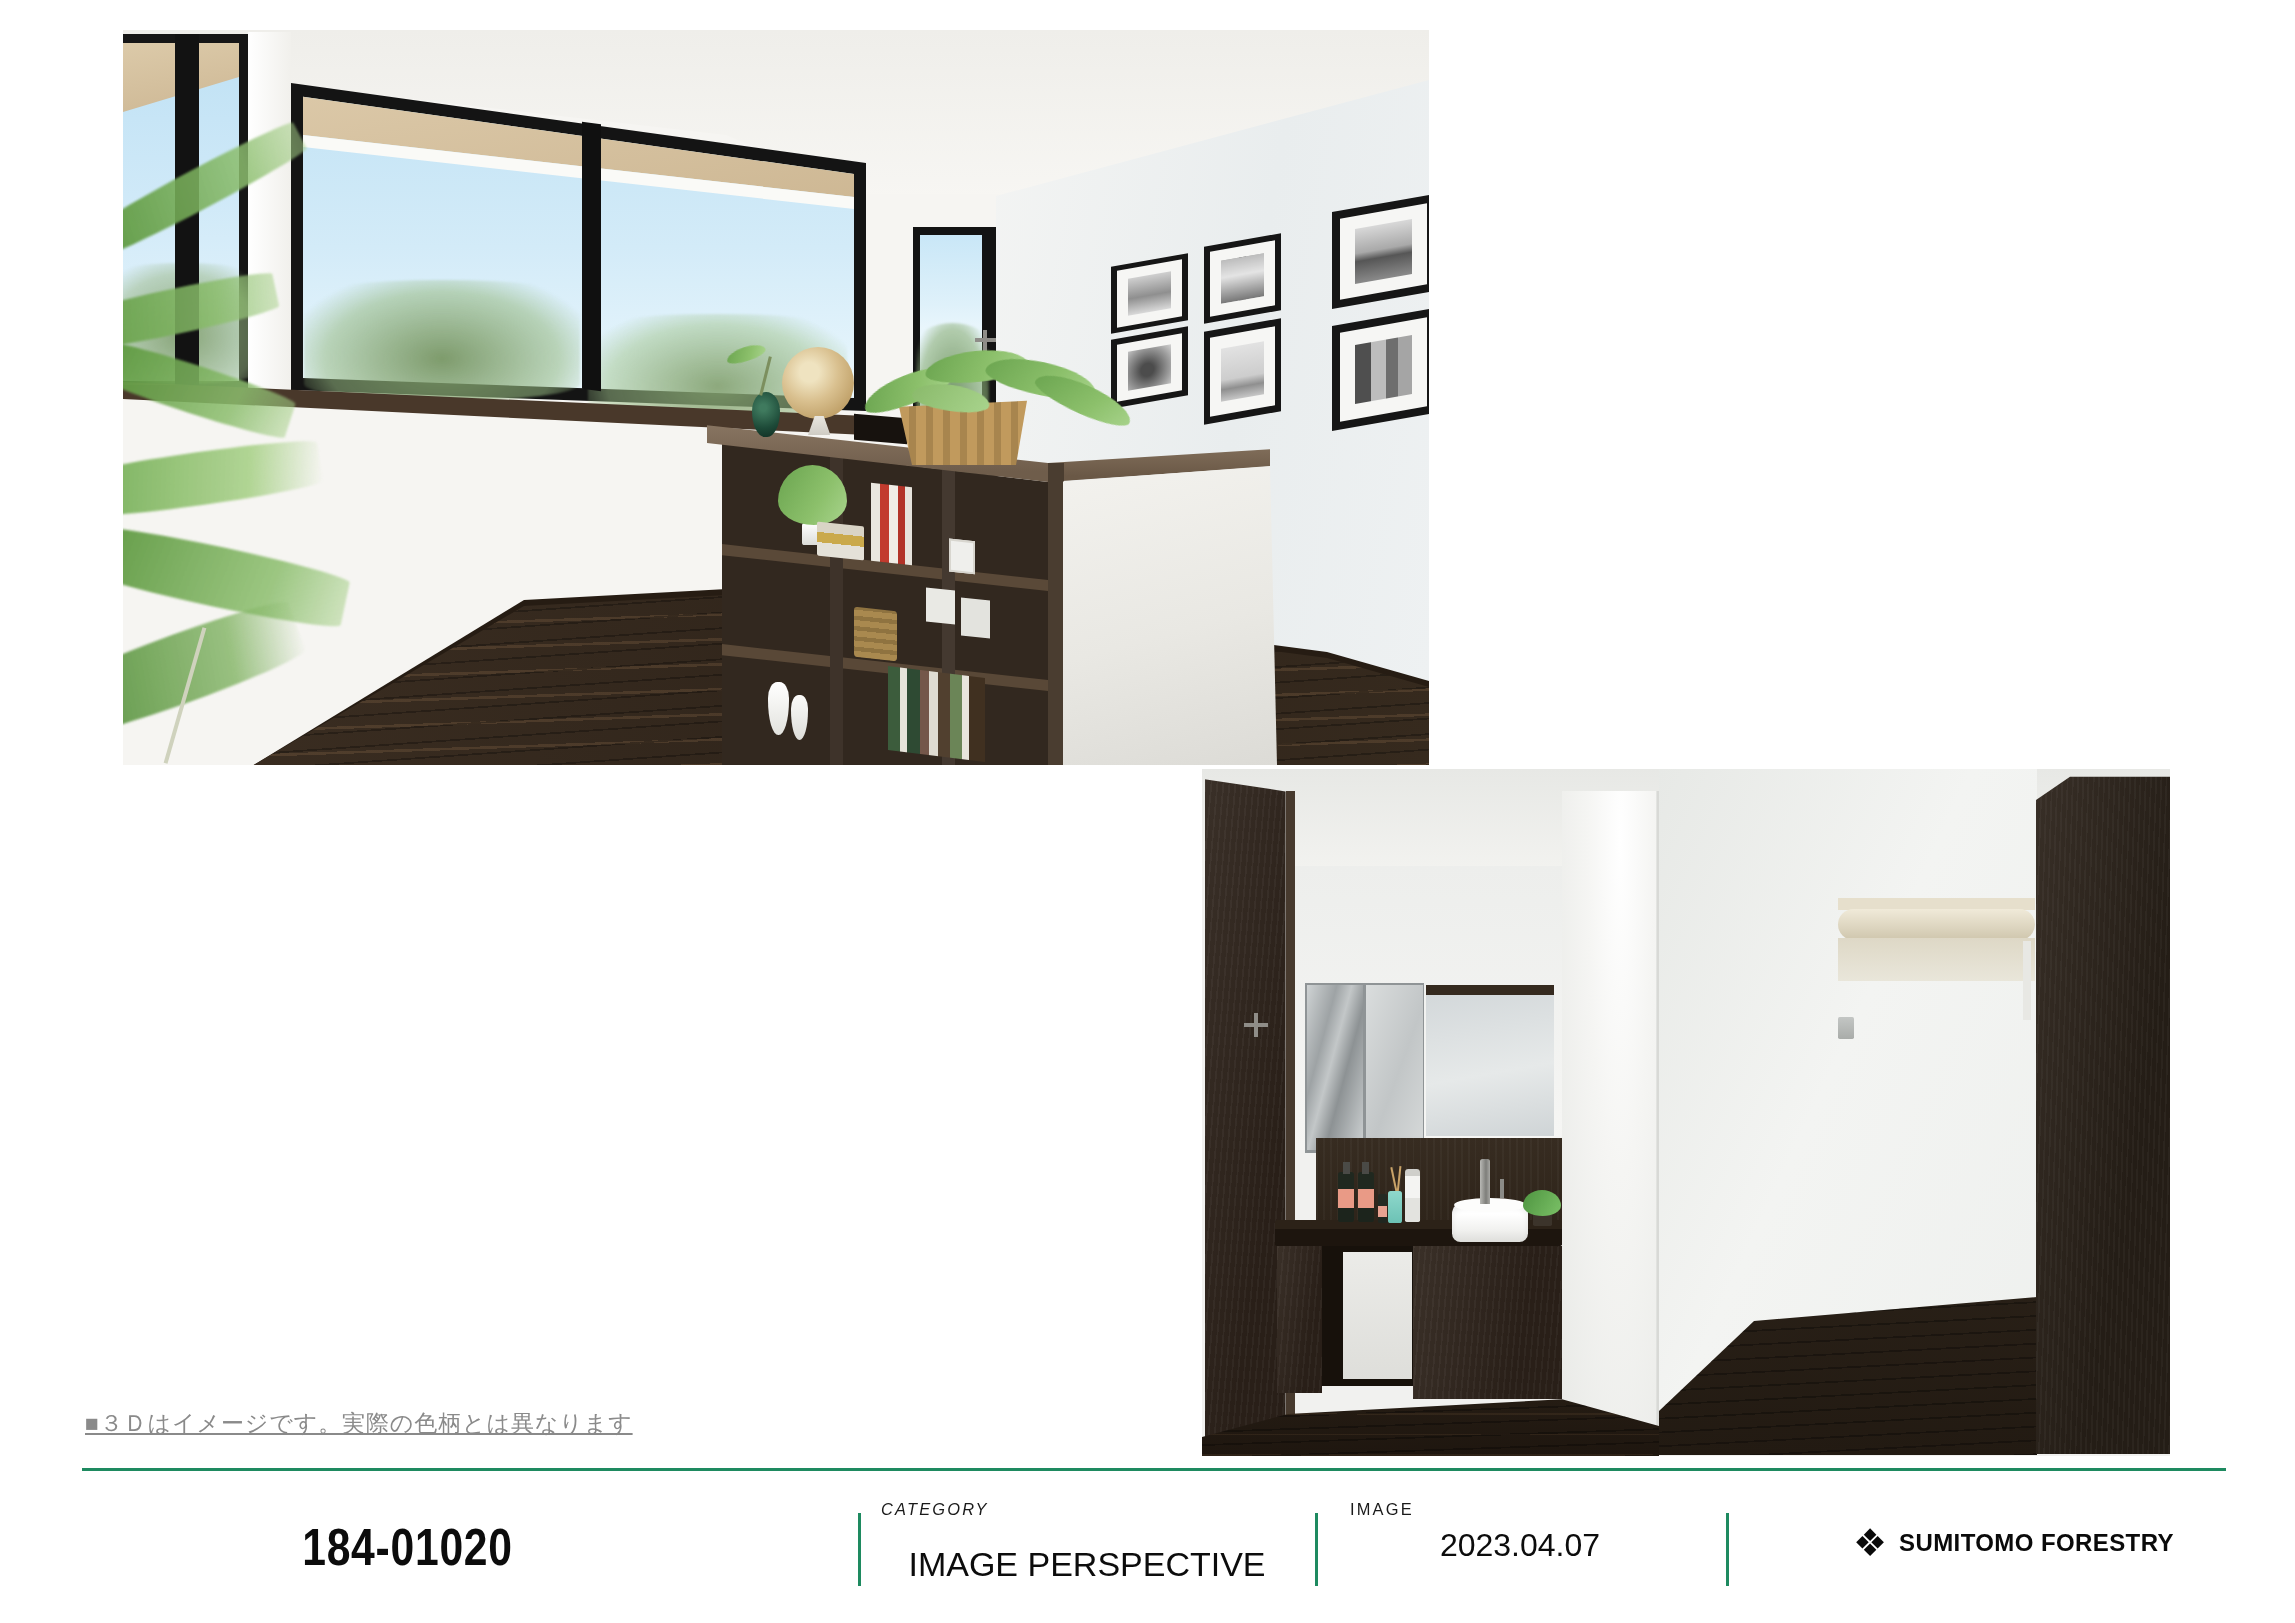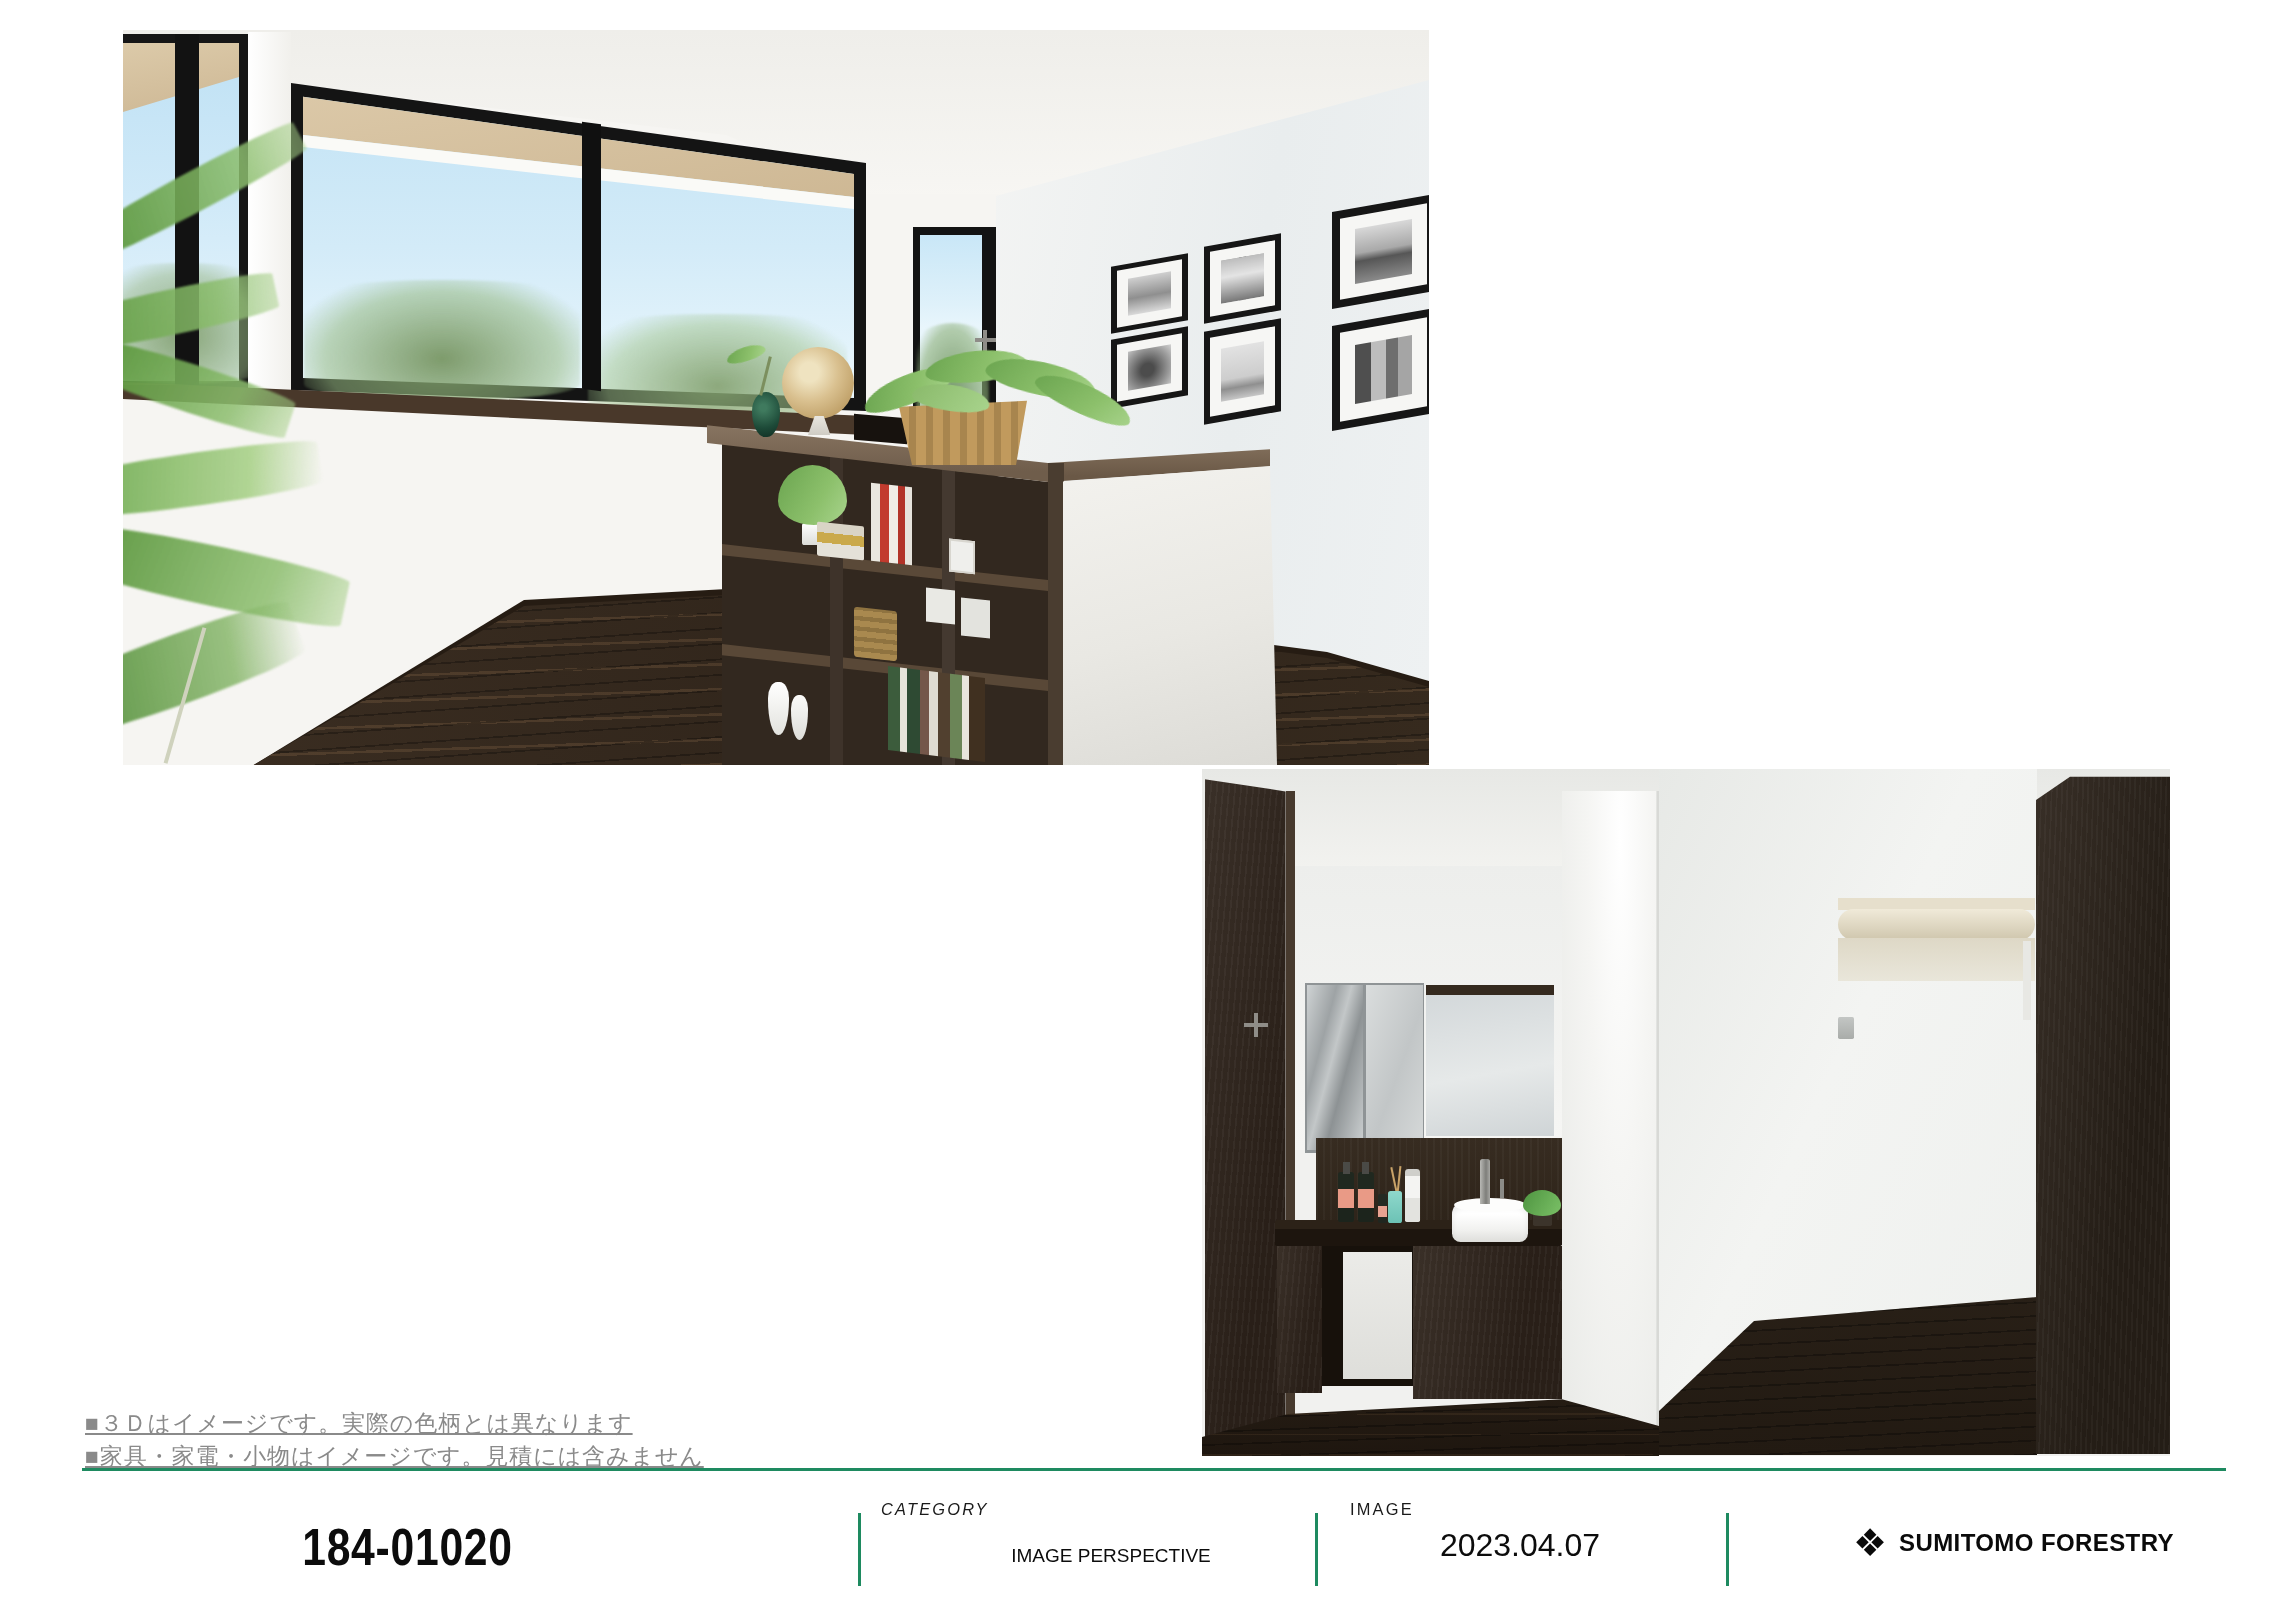--- a/index.html
+++ b/index.html
@@ -192,29 +192,28 @@
     <div class="abs" style="left:821px;top:172px;width:7.8px;height:79px;background:#e8e8e4;"></div>
     <div class="abs" style="left:636px;top:248px;width:15.5px;height:22.4px;background:linear-gradient(#c3c6c4,#a9aca9);border-radius:1.7px;"></div>
     <div class="abs" style="left:457px;top:483px;width:378px;height:203px;clip-path:polygon(0px 203px,0px 159px,95px 69px,378px 45px,378px 203px);background-image:repeating-linear-gradient(-3deg,rgba(0,0,0,.3) 0 1.7px,transparent 1.7px 13.8px),linear-gradient(#2a2118,#221a12);"></div>
 
     <div class="abs" style="left:834px;top:0;width:134px;height:685px;clip-path:polygon(0px 31px,34px 7.8px,134px 7.8px,134px 685px,0px 685px);background-image:repeating-linear-gradient(92deg,rgba(255,255,255,.035) 0 1.7px,transparent 1.7px 5.2px),linear-gradient(100deg,#382f27,#241d16 65%);"></div>
 
     <div class="abs" style="left:0;top:619px;width:457px;height:68px;clip-path:polygon(0px 49px,86px 26px,360px 11.2px,457px 38px,457px 68px,0px 68px);background-image:repeating-linear-gradient(-2deg,rgba(0,0,0,.3) 0 1.7px,transparent 1.7px 13px),repeating-linear-gradient(0deg,rgba(160,120,80,.12) 0 1.7px,transparent 1.7px 20.7px),linear-gradient(#261d14,#1e160f);"></div>
   </div>
 
   <div class="disclaimer" style="top:1408px;">■３Ｄはイメージです。実際の色柄とは異なります</div>
-  <div class="disclaimer" style="top:1441px;">■家具・家電・小物はイメージです。見積には含みません</div>
 
   <div class="hr-green"></div>
 
   <div class="plan-number">184-01020</div>
 
   <div class="vr-green" style="left:858px;"></div>
   <div class="cell-label" style="left:881px;top:1500px;font-style:italic;">CATEGORY</div>
-  <div class="cell-value" style="left:858px;top:1545px;width:458px;font-size:19px;padding-left:24px;">IMAGE PERSPECTIVE</div>
+  <div class="cell-value" style="left:858px;top:1545px;width:458px;font-size:34px;">IMAGE PERSPECTIVE</div>
 
   <div class="vr-green" style="left:1315px;"></div>
   <div class="cell-label" style="left:1350px;top:1500px;">IMAGE</div>
   <div class="cell-value" style="left:1315px;top:1527px;width:410px;font-size:32px;">2023.04.07</div>
 
   <div class="vr-green" style="left:1726px;"></div>
   <div class="brand">
     <span class="brand-mark">❖</span>
     <span class="brand-name">SUMITOMO FORESTRY</span>
   </div>

